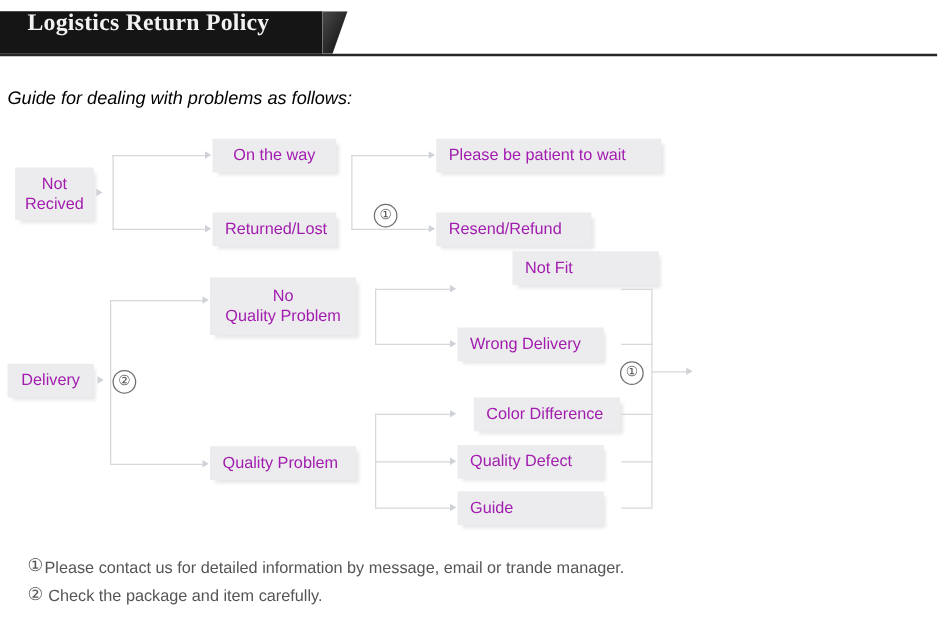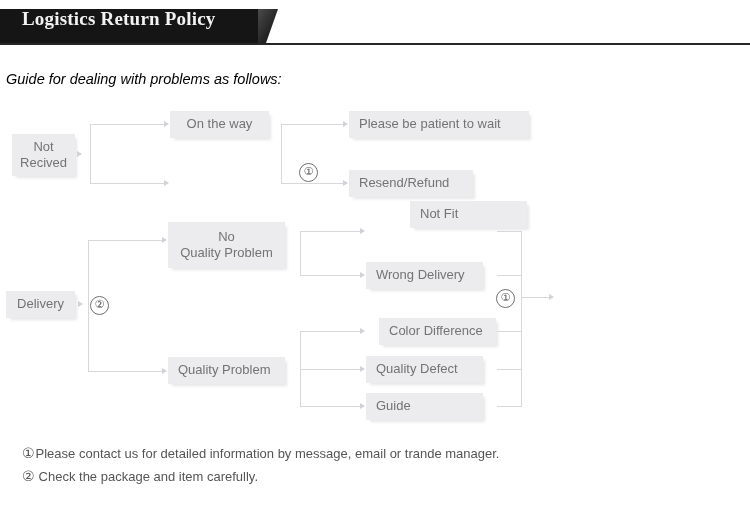--- a/index.html
+++ b/index.html
@@ -65,21 +65,21 @@
     color: #000000;
     white-space: nowrap;
     font-style: italic;
   }
 
   
   .node {
     position: absolute;
     box-sizing: border-box;
     background: #ececee;
-    color: #737373;
+    color: #a21caf;
     font-size: 13px;
     line-height: 1.25;
     display: flex;
     align-items: center;
     box-shadow: 3px 3px 3px -1px rgba(0,0,0,0.10);
     white-space: pre;
   }
   .node.pad-left { padding-left: 10px; justify-content: flex-start; }
   .node.center { justify-content: center; text-align: center; }
 
@@ -162,20 +162,23 @@
 
   <div class="vline" style="left:90px; top:124px; height:60px;"></div>
   <div class="hline" style="left:90px; top:124px; width:76px;"></div>
   <div class="hline" style="left:90px; top:183px; width:76px;"></div>
   <div class="arrow" style="left:164px; top:120.5px;"></div>
   <div class="arrow" style="left:164px; top:179.5px;"></div>
 
   <div class="node center" style="left:170px; top:111px; width:99px; height:27px;">
     <span>On the way</span>
   </div>
+  <div class="node pad-left" style="left:170px; top:170px; width:99px; height:27px;">
+    <span>Returned/Lost</span>
+  </div>
 
   <div class="vline" style="left:281px; top:124px; height:60px;"></div>
   <div class="hline" style="left:281px; top:124px; width:64px;"></div>
   <div class="hline" style="left:281px; top:183px; width:64px;"></div>
   <div class="arrow" style="left:343px; top:120.5px;"></div>
   <div class="arrow" style="left:343px; top:179.5px;"></div>
 
   <div class="circnum" style="left:299px; top:163px;">①</div>
 
   <div class="node pad-left" style="left:349px; top:111px; width:180px; height:27px;text-align:center;">

